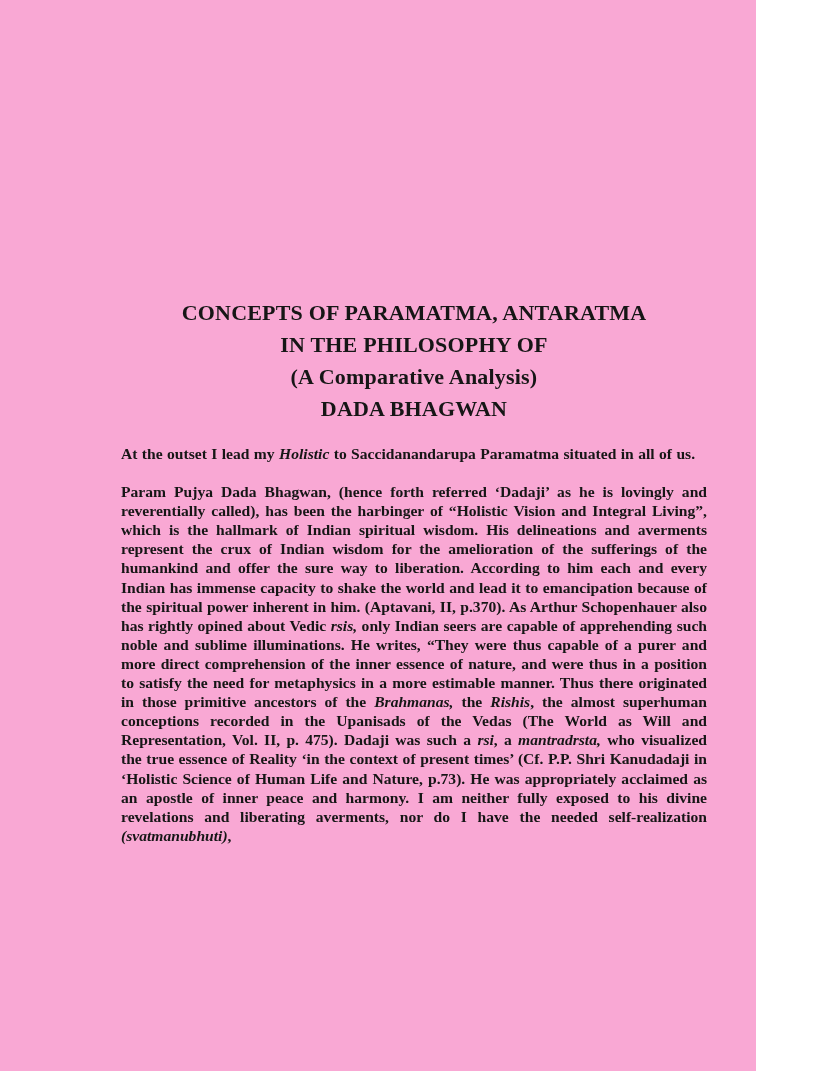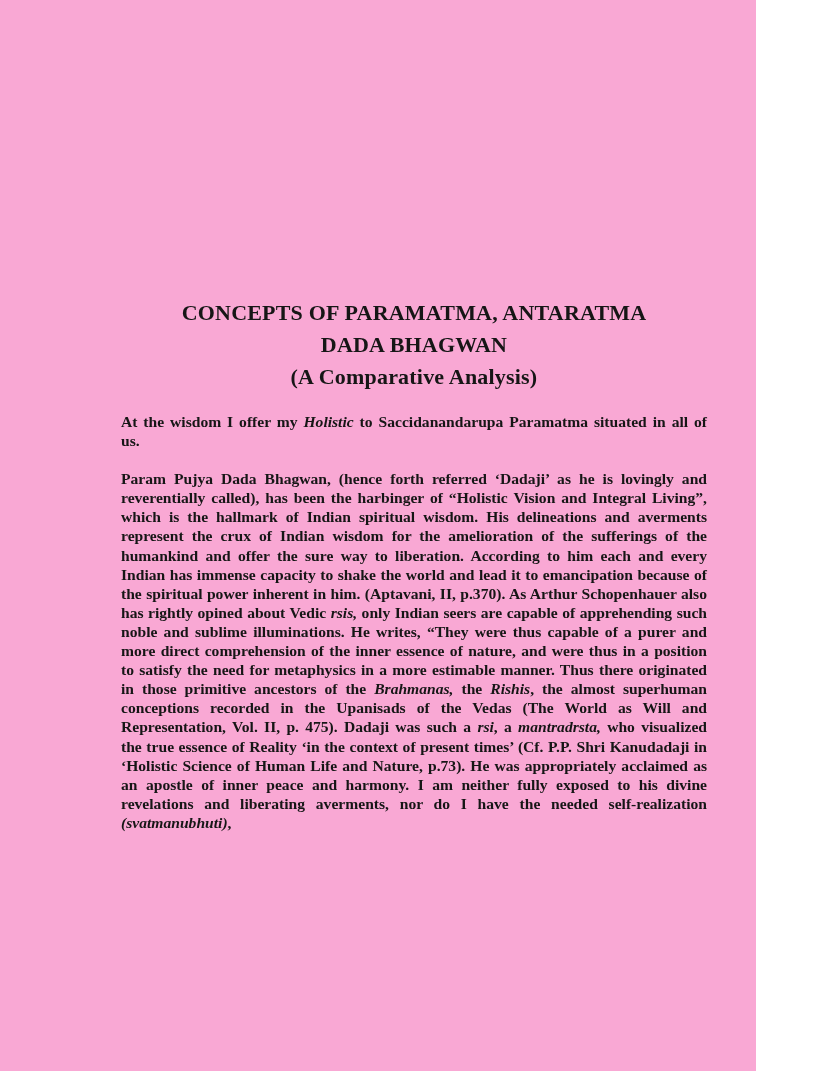--- a/index.html
+++ b/index.html
@@ -53,23 +53,24 @@
   }
 </style>
 </head>
 <body>
 
 <div class="page">
   <div class="content">
 
     <h1 class="doc-title">
       <div>CONCEPTS OF PARAMATMA, ANTARATMA</div>
+      <div>IN THE PHILOSOPHY OF</div>
+      <div>(A Comparative Analysis)</div>
       <div>DADA BHAGWAN</div>
-      <div>(A Comparative Analysis)</div>
     </h1>
 
 
-    <p class="body-para"><span>At the wisdom I offer my </span><span class="it">Holistic</span><span> to Saccidanandarupa Paramatma situated in all of us.</span></p>
+    <p class="body-para"><span>At the outset I lead my </span><span class="it">Holistic</span><span> to Saccidanandarupa Paramatma situated in all of us.</span></p>
 
     <p class="body-para second"><span>Param Pujya Dada Bhagwan, (hence forth referred ‘Dadaji’ as he is lovingly and reverentially called), has been the harbinger of “Holistic Vision and Integral Living”, which is the hallmark of Indian spiritual wisdom. His delineations and averments represent the crux of Indian wisdom for the amelioration of the sufferings of the humankind and offer the sure way to liberation. According to him each and every Indian has immense capacity to shake the world and lead it to emancipation because of the spiritual power inherent in him. (Aptavani, II, p.370). As Arthur Schopenhauer also has rightly opined about Vedic </span><span class="it">rsis,</span><span> only Indian seers are capable of apprehending such noble and sublime illuminations.  He writes, “They were thus capable of a purer and more direct comprehension of the inner essence of nature, and were thus in a position to satisfy the need for metaphysics in a more estimable manner.  Thus there originated in those primitive ancestors of the </span><span class="it">Brahmanas,</span><span> the </span><span class="it">Rishis</span><span>, the almost superhuman conceptions recorded in the Upanisads of the Vedas (The World as Will and Representation, Vol. II, p. 475). Dadaji was such a </span><span class="it">rsi</span><span>, a </span><span class="it">mantradrsta,</span><span> who visualized the true essence of Reality ‘in the context of present times’ (Cf. P.P. Shri Kanudadaji in ‘Holistic Science of Human Life and Nature, p.73). He was appropriately acclaimed as an apostle of inner peace and harmony. I am neither fully exposed to his divine revelations and liberating averments, nor do I have the needed self-realization </span><span class="it">(svatmanubhuti)</span><span>,</span></p>
 
   </div>
 </div>
 
 </body></html>

